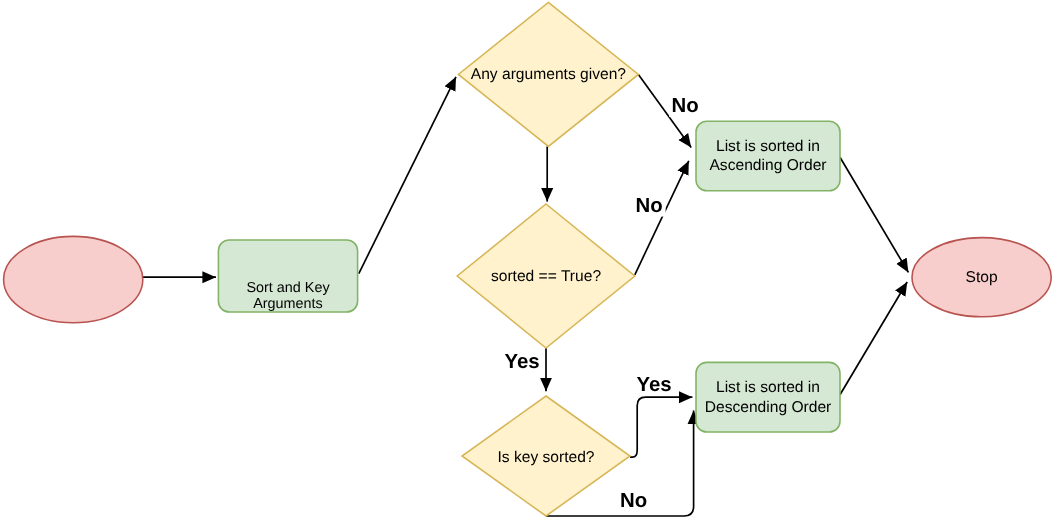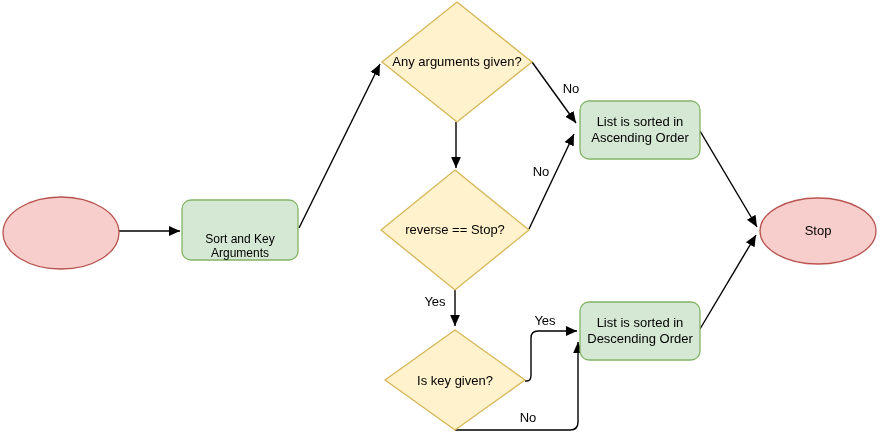--- a/index.html
+++ b/index.html
@@ -54,25 +54,26 @@
     font-size: 13px;
     line-height: 1.2;
     color: var(--text, #000000);
   }
   .node-label.small {
     font-size: 12px;
   }
   .edge-label {
     position: absolute;
     transform: translate(-50%, -50%);
-    font-size: 13px;
+    font-size: 17px;
     line-height: 1;
     color: var(--text, #000000);
     background: var(--background, #ffffff);
     padding: 1px 2px;
+    font-weight: bold;
   }
 </style>
 </head>
 <body>
 
 <div class="canvas">
 
   <svg width="881" height="439" viewBox="0 0 881 439">
     <defs>
       <marker id="arrow" viewBox="0 0 10 10" refX="9" refY="5" markerWidth="9" markerHeight="9" orient="auto-start-reverse">
@@ -100,23 +101,23 @@
     <rect class="process" x="580" y="302" width="120" height="58" rx="9" ry="9"></rect>
     <ellipse class="terminator" cx="818" cy="231" rx="58" ry="33"></ellipse>
   </svg>
 
 
   <div class="node-label small" style="left:182px; top:216px; width:116px; height:60px;">Sort and Key
 Arguments</div>
 
   <div class="node-label" style="left:377px; top:44px; width:160px; height:36px;">Any arguments given?</div>
 
-  <div class="node-label" style="left:375px; top:212px; width:160px; height:36px;">reverse == Stop?</div>
+  <div class="node-label" style="left:375px; top:212px; width:160px; height:36px;">sorted == True?</div>
 
-  <div class="node-label" style="left:385px; top:363px; width:140px; height:36px;">Is key given?</div>
+  <div class="node-label" style="left:385px; top:363px; width:140px; height:36px;">Is key sorted?</div>
 
   <div class="node-label" style="left:580px; top:101px; width:120px; height:58px;">List is sorted in
 Ascending Order</div>
 
   <div class="node-label" style="left:580px; top:302px; width:120px; height:58px;">List is sorted in
 Descending Order</div>
 
   <div class="node-label" style="left:760px; top:198px; width:116px; height:66px;">Stop</div>
 
   <div class="edge-label" style="left:571px; top:88px;">No</div>

